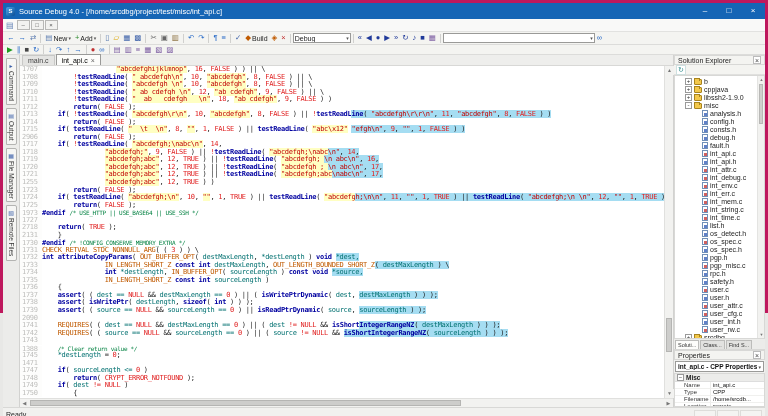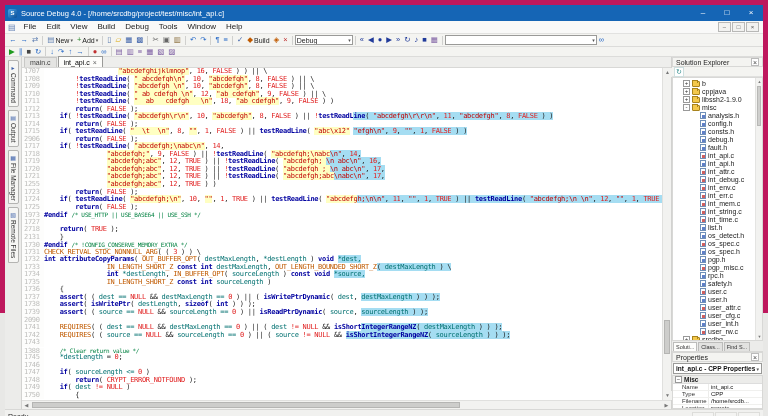--- a/index.html
+++ b/index.html
@@ -1,18 +1,18 @@
 <!DOCTYPE html>
 <html><head>
 <meta charset="utf-8">
 <style>
   *{margin:0;padding:0;box-sizing:border-box}
   html,body{width:768px;height:416px;overflow:hidden;background:#e8e8e6;
     font-family:"Liberation Sans",sans-serif;-webkit-font-smoothing:antialiased}
-  .app{width:768px;height:313px;display:flex;flex-direction:column;border:5px solid #be185d}
+  .app{width:768px;height:313px;display:flex;flex-direction:column;border:3px solid #be185d}
 
   
   .titlebar{height:16px;background:#1565b5;color:#fff;display:flex;align-items:center;
     font-size:7.5px;padding-left:3px;flex:none}
   .app-logo{width:9px;height:9px;background:linear-gradient(135deg,#4aa3e8,#0c4f96);
     color:#fff;font-size:6px;font-weight:bold;text-align:center;line-height:9px;
     border-radius:2px;margin-right:4px;flex:none}
   .title-text{flex:1;white-space:nowrap;overflow:hidden}
   #win-controls{display:flex;height:16px}
   .winbtn{width:24px;height:16px;color:#fff;font-size:8px;line-height:15px;text-align:center}
@@ -162,30 +162,20 @@
     <span class="title-text">Source Debug 4.0 - [/home/srcdbg/project/test/misc/int_api.c]</span>
     <div id="win-controls">
         <div class="winbtn">–</div>
         <div class="winbtn">□</div>
         <div class="winbtn close">×</div>
       </div>
   </div>
 
   <div class="menubar">
     <span class="mdi-doc" style="color: rgb(90, 123, 176);">▤</span>
-    <div id="menu-items">
-        <div class="menu-item">File</div>
-        <div class="menu-item">Edit</div>
-        <div class="menu-item">View</div>
-        <div class="menu-item">Build</div>
-        <div class="menu-item">Debug</div>
-        <div class="menu-item">Tools</div>
-        <div class="menu-item">Window</div>
-        <div class="menu-item">Help</div>
-      </div>
     <div id="mdi-controls">
         <div class="mdibtn">–</div>
         <div class="mdibtn">□</div>
         <div class="mdibtn">×</div>
       </div>
   </div>
 
   <div class="toolbar" id="toolbar-main">
       <div class="tb-btn">
         <span class="tb-glyph" style="color: rgb(43, 108, 200);">←</span>
@@ -419,21 +409,21 @@
             <div class="code-line"><span class="lnum">1736</span><span class="lcode"><span class="sg-p">    {</span></span></div>
             <div class="code-line"><span class="lnum">1737</span><span class="lcode"><span class="sg-p">    </span><span class="sg-k">assert</span><span class="sg-p">( ( </span><span class="sg-i">dest</span><span class="sg-p"> </span><span class="sg-o">==</span><span class="sg-p"> </span><span class="sg-r">NULL</span><span class="sg-p"> &amp;&amp; </span><span class="sg-i">destMaxLength</span><span class="sg-p"> </span><span class="sg-o">==</span><span class="sg-p"> </span><span class="sg-r">0</span><span class="sg-p"> ) || ( </span><span class="sg-k">isWritePtrDynamic</span><span class="sg-p">( </span><span class="sg-i">dest</span><span class="sg-p">, </span><span class="sg-i hl">destMaxLength</span><span class="sg-p hl"> ) ) );</span></span></div>
             <div class="code-line"><span class="lnum">1738</span><span class="lcode"><span class="sg-p">    </span><span class="sg-k">assert</span><span class="sg-p">( </span><span class="sg-k">isWritePtr</span><span class="sg-p">( </span><span class="sg-i">destLength</span><span class="sg-p">, </span><span class="sg-k">sizeof</span><span class="sg-p">( </span><span class="sg-k">int</span><span class="sg-p"> ) ) );</span></span></div>
             <div class="code-line"><span class="lnum">1739</span><span class="lcode"><span class="sg-p">    </span><span class="sg-k">assert</span><span class="sg-p">( ( </span><span class="sg-i">source</span><span class="sg-p"> </span><span class="sg-o">==</span><span class="sg-p"> </span><span class="sg-r">NULL</span><span class="sg-p"> &amp;&amp; </span><span class="sg-i">sourceLength</span><span class="sg-p"> </span><span class="sg-o">==</span><span class="sg-p"> </span><span class="sg-r">0</span><span class="sg-p"> ) || </span><span class="sg-k">isReadPtrDynamic</span><span class="sg-p">( </span><span class="sg-i">source</span><span class="sg-p">, </span><span class="sg-i hl">sourceLength</span><span class="sg-p hl"> ) );</span></span></div>
             <div class="code-line"><span class="lnum">2090</span><span class="lcode"></span></div>
             <div class="code-line"><span class="lnum">1741</span><span class="lcode"><span class="sg-p">    </span><span class="sg-m">REQUIRES</span><span class="sg-p">( ( </span><span class="sg-i">dest</span><span class="sg-p"> </span><span class="sg-o">==</span><span class="sg-p"> </span><span class="sg-r">NULL</span><span class="sg-p"> &amp;&amp; </span><span class="sg-i">destMaxLength</span><span class="sg-p"> </span><span class="sg-o">==</span><span class="sg-p"> </span><span class="sg-r">0</span><span class="sg-p"> ) || ( </span><span class="sg-i">dest</span><span class="sg-p"> </span><span class="sg-r">!=</span><span class="sg-p"> </span><span class="sg-r">NULL</span><span class="sg-p"> &amp;&amp; </span><span class="sg-k">isShort</span><span class="sg-k hl">IntegerRangeNZ</span><span class="sg-p hl">( </span><span class="sg-i hl">destMaxLength</span><span class="sg-p hl"> ) ) );</span></span></div>
             <div class="code-line"><span class="lnum">1742</span><span class="lcode"><span class="sg-p">    </span><span class="sg-m">REQUIRES</span><span class="sg-p">( ( </span><span class="sg-i">source</span><span class="sg-p"> </span><span class="sg-o">==</span><span class="sg-p"> </span><span class="sg-r">NULL</span><span class="sg-p"> &amp;&amp; </span><span class="sg-i">sourceLength</span><span class="sg-p"> </span><span class="sg-o">==</span><span class="sg-p"> </span><span class="sg-r">0</span><span class="sg-p"> ) || ( </span><span class="sg-i">source</span><span class="sg-p"> </span><span class="sg-r">!=</span><span class="sg-p"> </span><span class="sg-r">NULL</span><span class="sg-p"> &amp;&amp; </span><span class="sg-k hl">isShortIntegerRangeNZ</span><span class="sg-p hl">( </span><span class="sg-i hl">sourceLength</span><span class="sg-p hl"> ) ) );</span></span></div>
             <div class="code-line"><span class="lnum">1743</span><span class="lcode"></span></div>
             <div class="code-line"><span class="lnum">1388</span><span class="lcode"><span class="sg-p">    </span><span class="sg-c">/* Clear return value */</span></span></div>
             <div class="code-line"><span class="lnum">1745</span><span class="lcode"><span class="sg-p">    </span><span class="sg-i">*destLength</span><span class="sg-p"> = </span><span class="sg-r">0</span><span class="sg-p">;</span></span></div>
-            <div class="code-line"><span class="lnum">1746</span><span class="lcode"></span></div>
+            <div class="code-line"><span class="lnum">1471</span><span class="lcode"></span></div>
             <div class="code-line"><span class="lnum">1747</span><span class="lcode"><span class="sg-p">    </span><span class="sg-k">if</span><span class="sg-p">( </span><span class="sg-i">sourceLength</span><span class="sg-p"> </span><span class="sg-o">&lt;=</span><span class="sg-p"> </span><span class="sg-r">0</span><span class="sg-p"> )</span></span></div>
             <div class="code-line"><span class="lnum">1748</span><span class="lcode"><span class="sg-p">        </span><span class="sg-k">return</span><span class="sg-p">( </span><span class="sg-r">CRYPT_ERROR_NOTFOUND</span><span class="sg-p"> );</span></span></div>
             <div class="code-line"><span class="lnum">1749</span><span class="lcode"><span class="sg-p">    </span><span class="sg-k">if</span><span class="sg-p">( </span><span class="sg-i">dest</span><span class="sg-p"> </span><span class="sg-r">!=</span><span class="sg-p"> </span><span class="sg-r">NULL</span><span class="sg-p"> )</span></span></div>
             <div class="code-line"><span class="lnum">1750</span><span class="lcode"><span class="sg-p">        {</span></span></div>
           </div>
         <div class="vscroll">
           <div class="arr up">▲</div>
           <div class="thumb"></div>
           <div class="arr dn">▼</div>
         </div>

